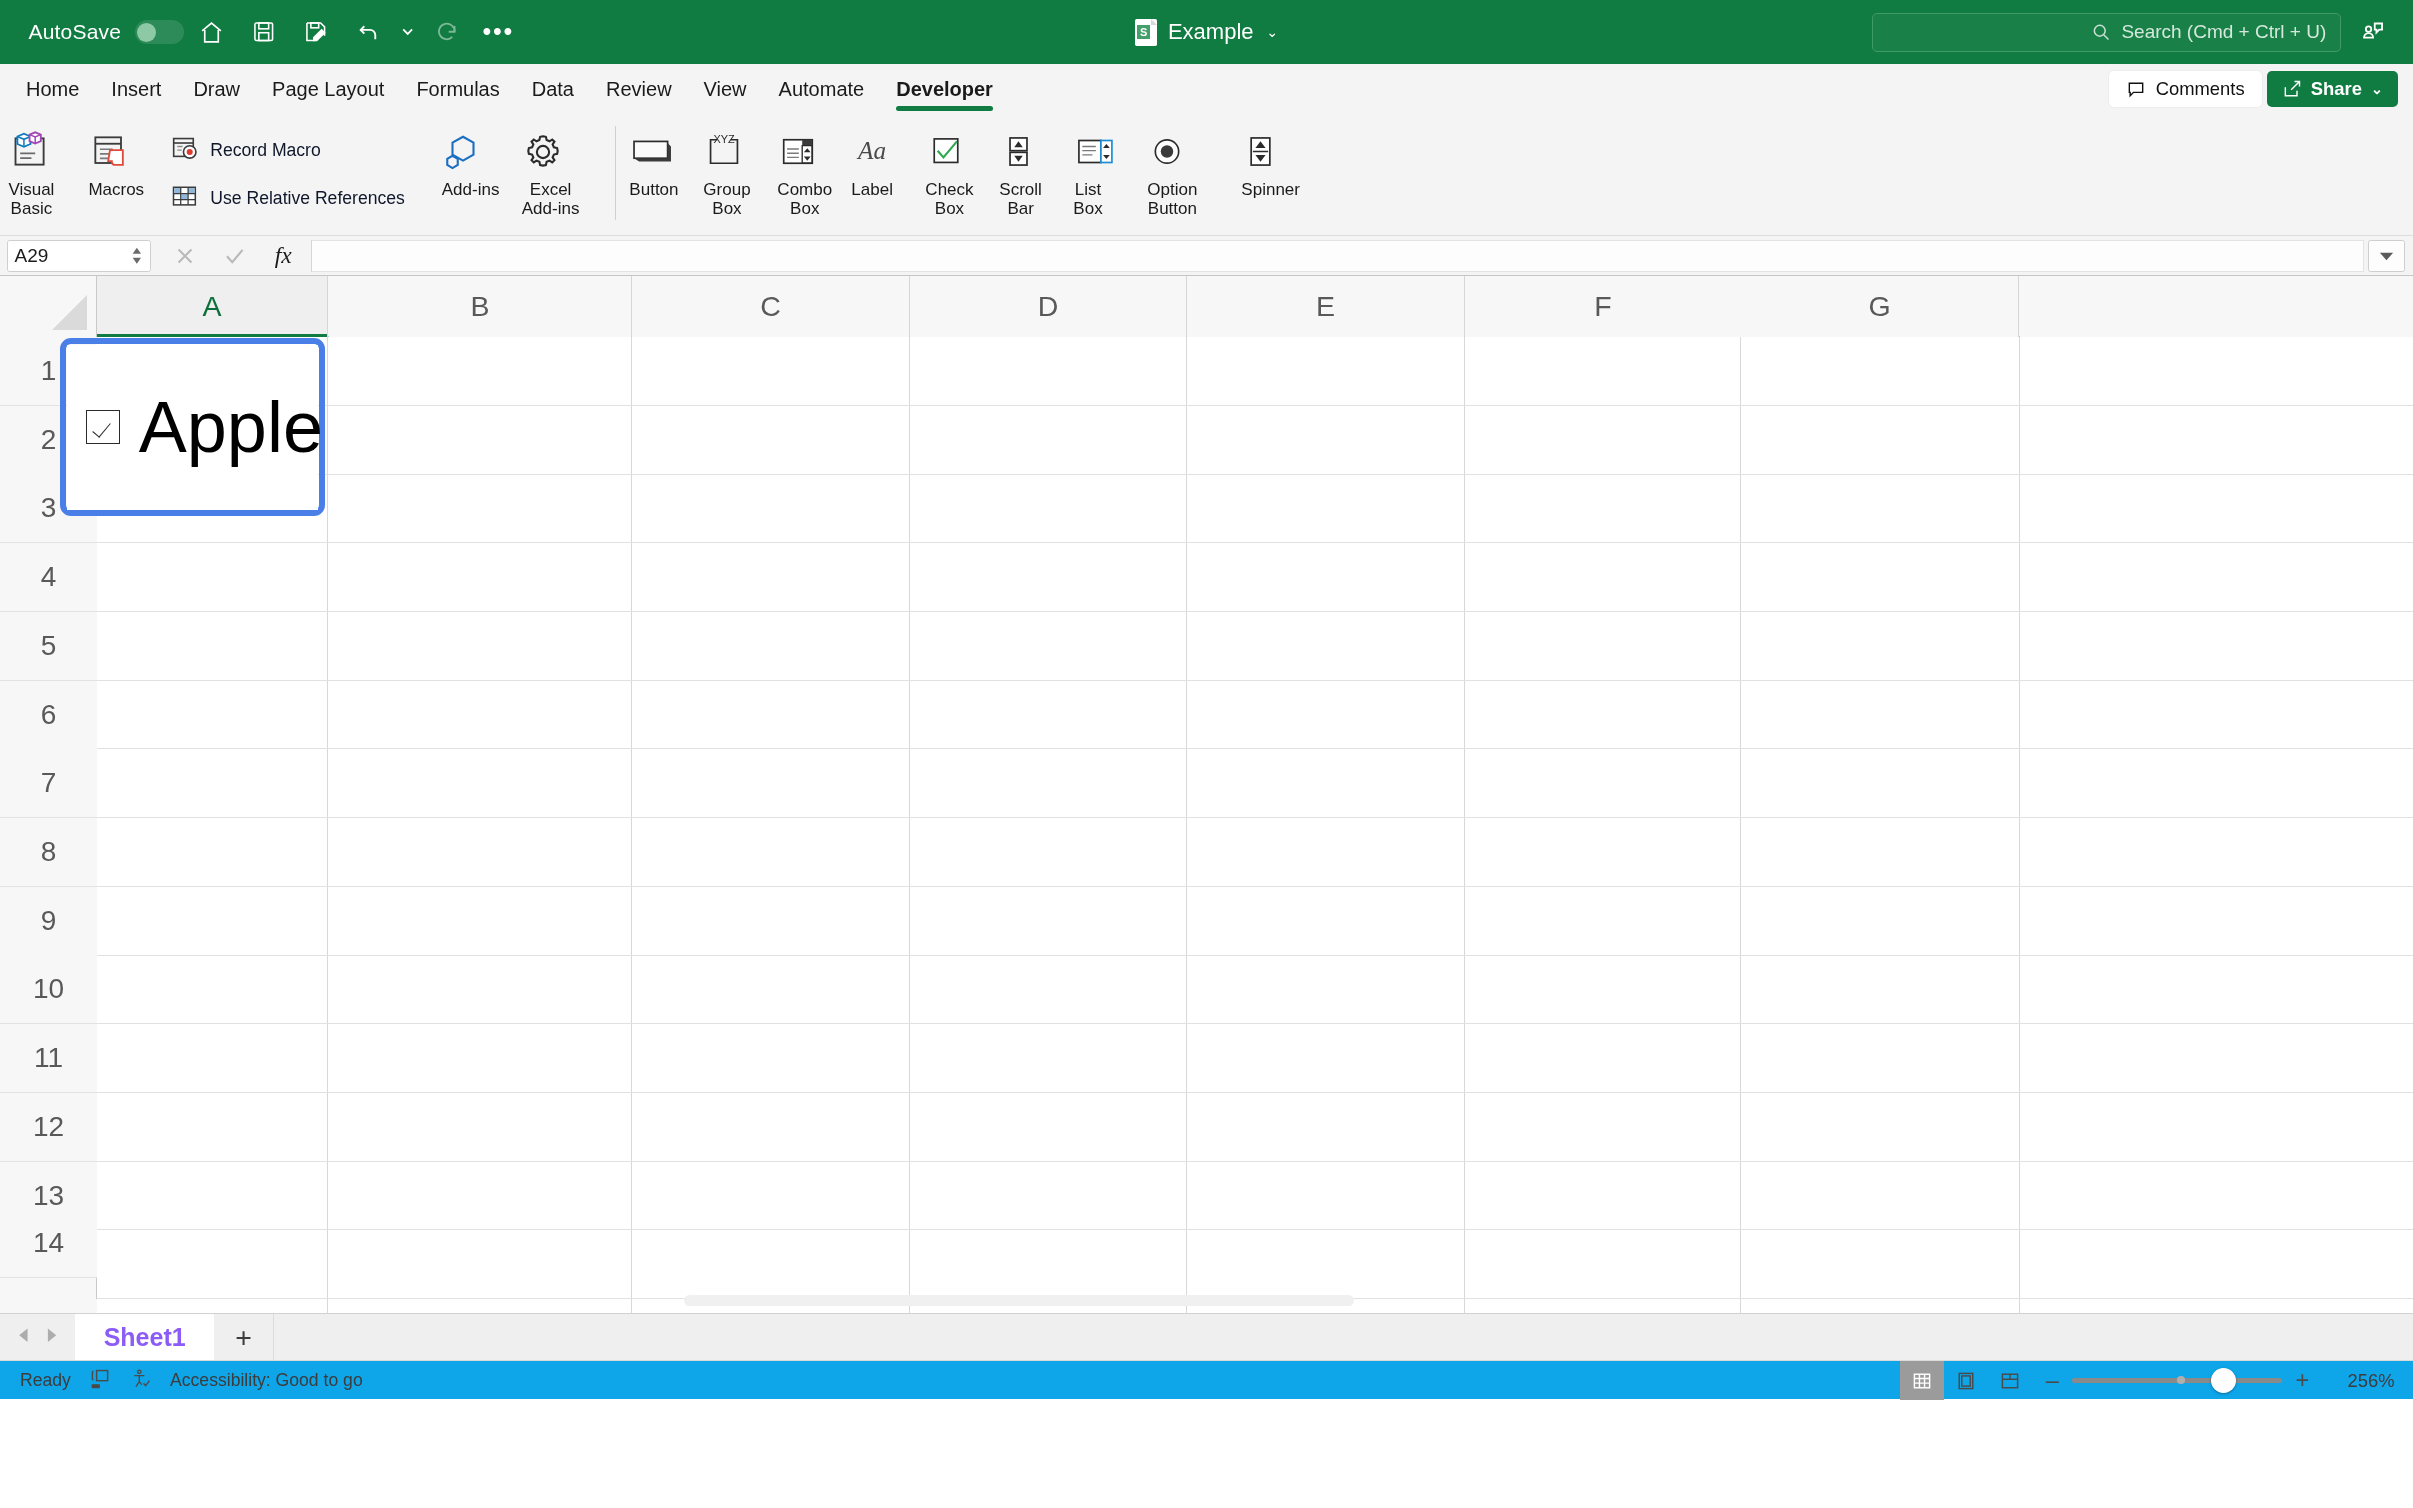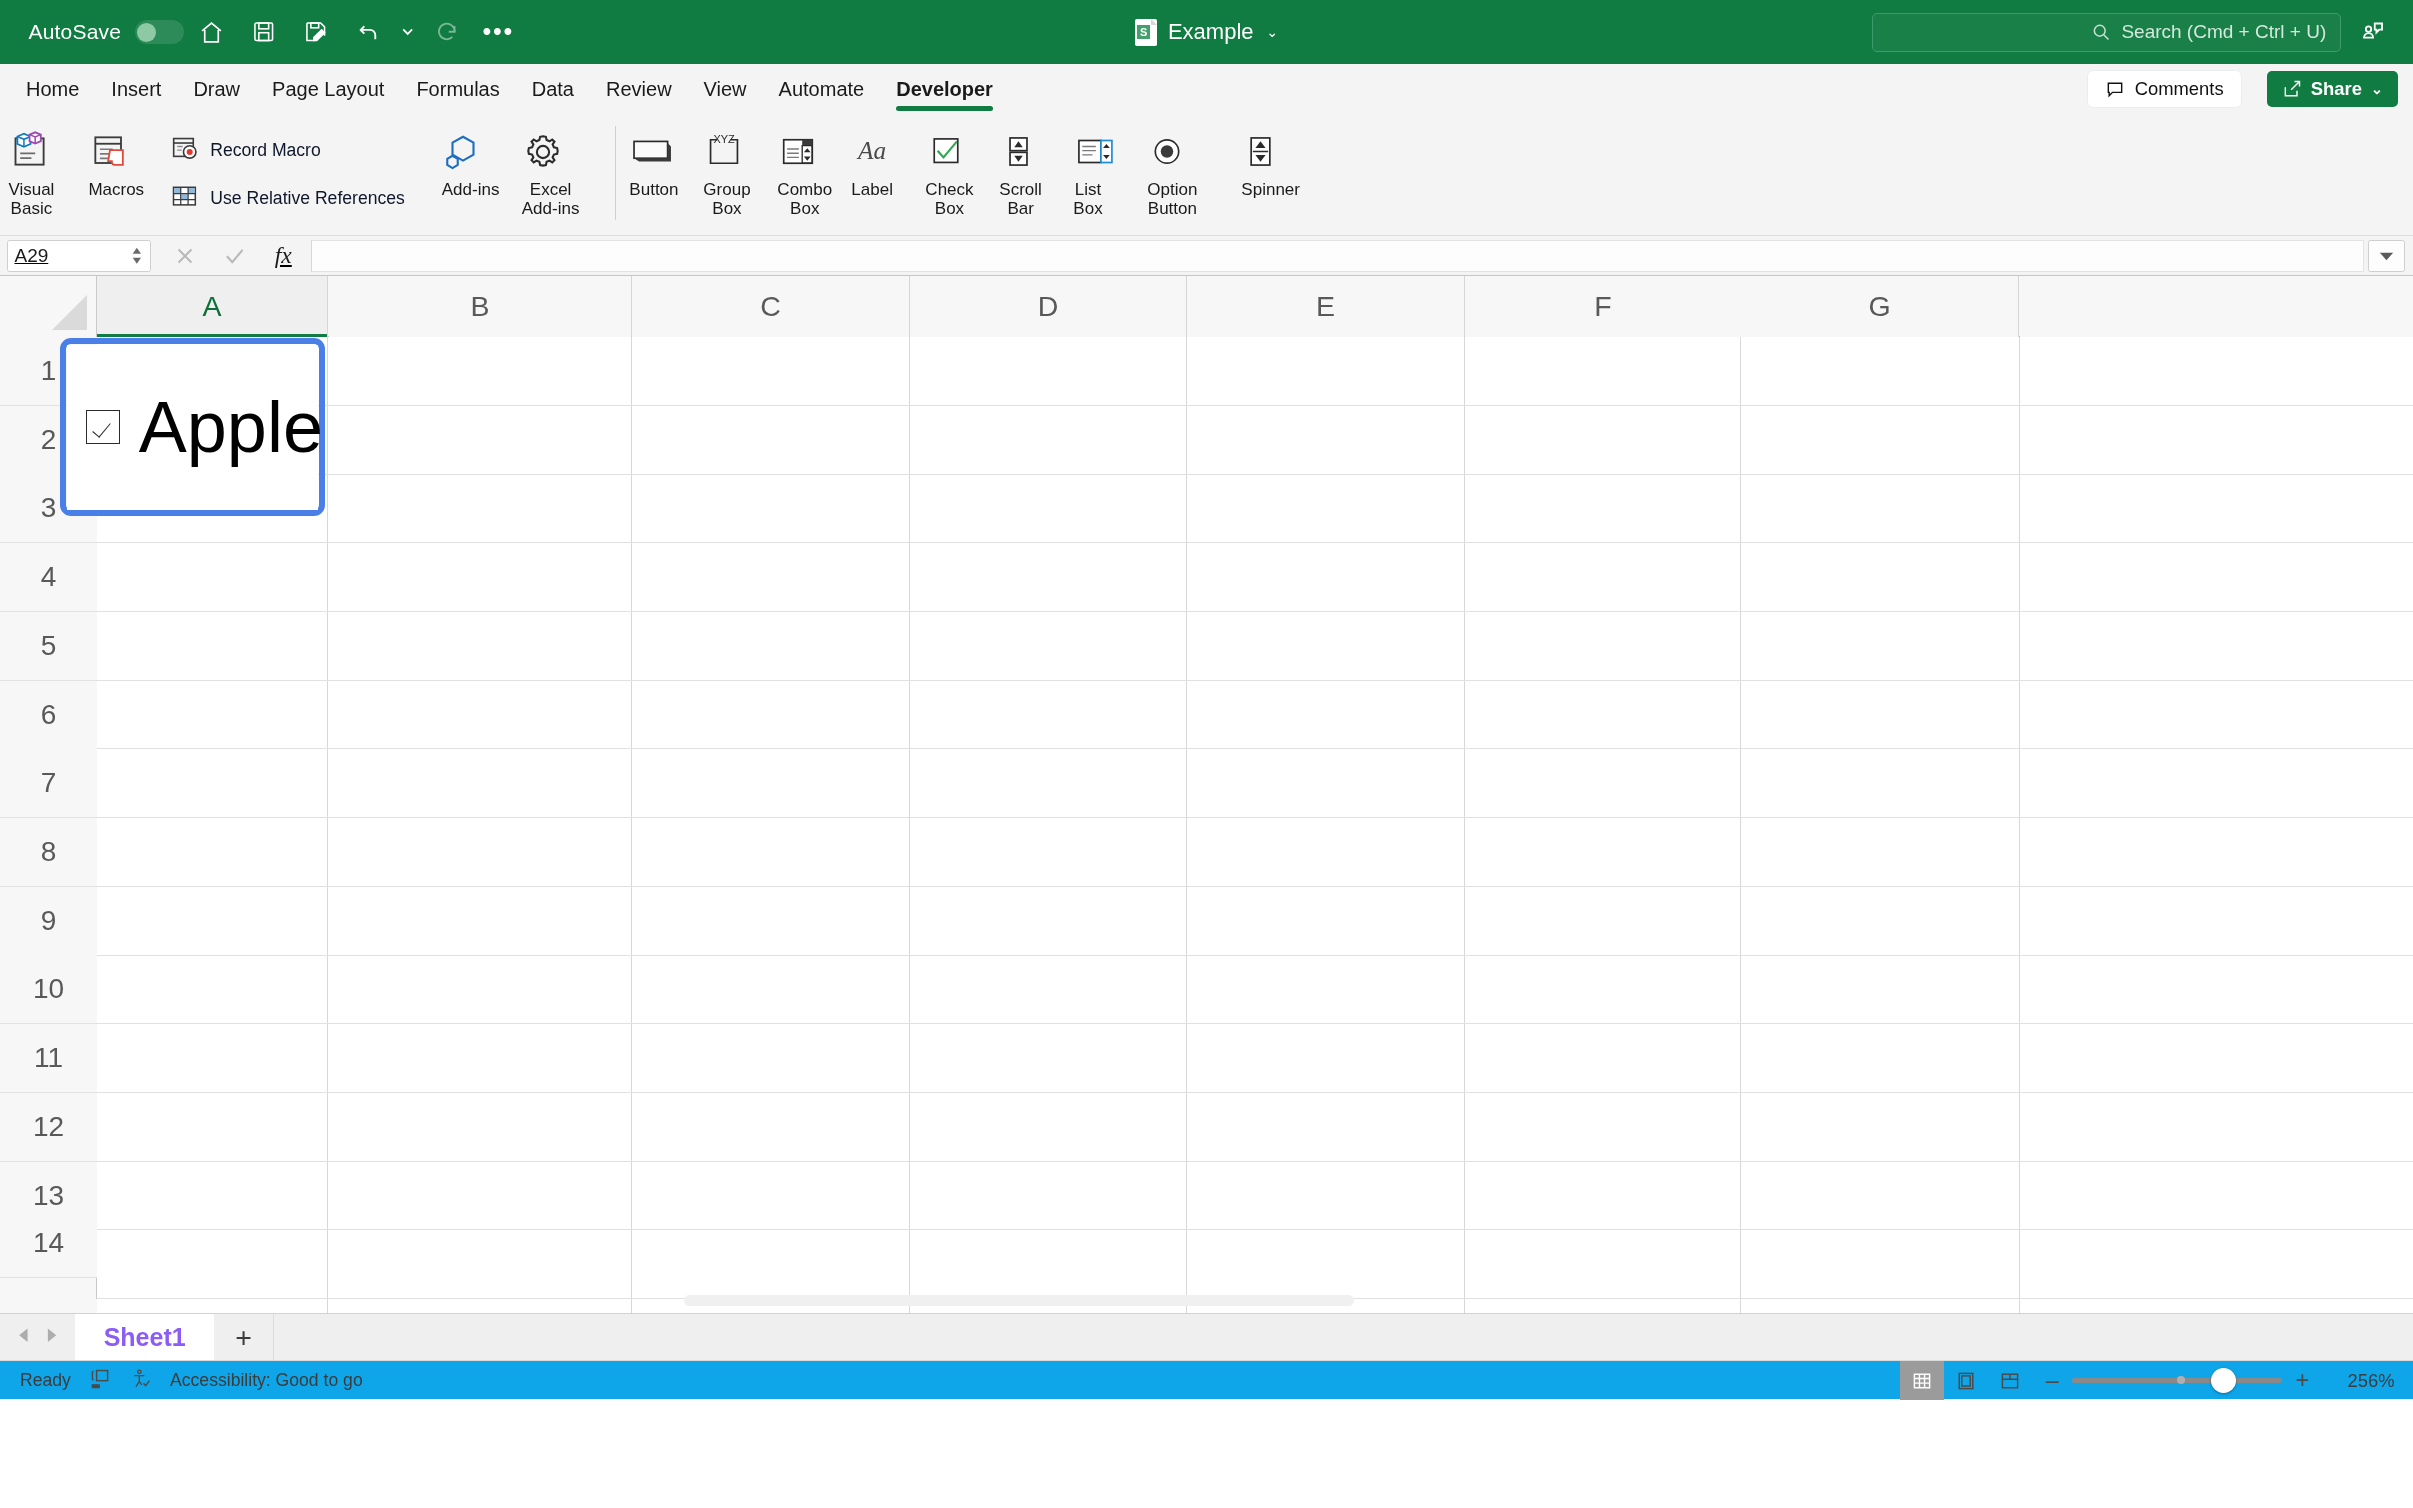--- a/index.html
+++ b/index.html
@@ -86,21 +86,21 @@
   .rtab {
     font-size: 20px; color: #1A1A1A; padding: 0 16px; height: 50px;
     display: flex; align-items: center; cursor: pointer; position: relative;
     white-space: nowrap;
   }
   .rtab.active { font-weight: 700; }
   .rtab.active::after {
     content: ""; position: absolute; left: 16px; right: 16px; bottom: 3.4px;
     height: 4.2px; background: #107C41; border-radius: 2.5px;
   }
-  .rt-right { position: absolute; right: 15px; top: 0; height: 50px; display: flex; align-items: center; gap: 26px; }
+  .rt-right { position: absolute; right: 15px; top: 0; height: 50px; display: flex; align-items: center; gap: 5px; }
   .comments-btn {
     height: 36px; background: #ffffff; border-radius: 5px; display: flex; align-items: center;
     gap: 10px; padding: 0 17px; font-size: 18.4px; color: #111; cursor: pointer;
     box-shadow: 0 0 0 0.8px rgba(0,0,0,.04);
   }
   .share-btn {
     height: 36px; background: #107C41; border-radius: 5px; display: flex; align-items: center;
     gap: 9.2px; padding: 0 15px; font-size: 18.4px; color: #ffffff; cursor: pointer; font-weight: 600;
   }
 
@@ -125,21 +125,21 @@
 
   .smallstack { display: flex; flex-direction: column; justify-content: center; padding-top: 8.4px; gap: 5px; }
   .smallbtn {
     display: flex; align-items: center; gap: 11px; padding: 5.9px 8.4px; cursor: pointer; border-radius: 3.4px;
   }
   .smallbtn .lb { font-size: 17.6px; color: #0f172a; white-space: nowrap; }
 
   
   #formulabar {
     height: 40px; background: #F4F4F4; display: flex; align-items: center;
-    border-bottom: 0.8px solid #C6C6C6; padding: 0 3.4px; text-decoration: underline;
+    border-bottom: 0.8px solid #C6C6C6; padding: 0 3.4px;
   }
   .namebox {
     width: 144px; height: 32px; background: #ffffff; border: 0.8px solid #CFCFCF; border-radius: 2.5px;
     display: flex; align-items: center; padding: 0 6.7px; margin-left: 3.4px; cursor: text;
   }
   .namebox .nb-val { font-size: 19px; color: #1A1A1A; flex: 1; }
   .nb-spin { display: flex; flex-direction: column; gap: 2.5px; cursor: pointer; }
   .fb-icons { display: flex; align-items: center; gap: 0px; padding-left: 10px; }
   .fb-ic { width: 49px; height: 39px; display:flex; align-items:center; justify-content:center; cursor: pointer; }
   .fx { font-family: "Liberation Serif", serif; font-style: italic; font-size: 23.5px; color: #1A1A1A; }

